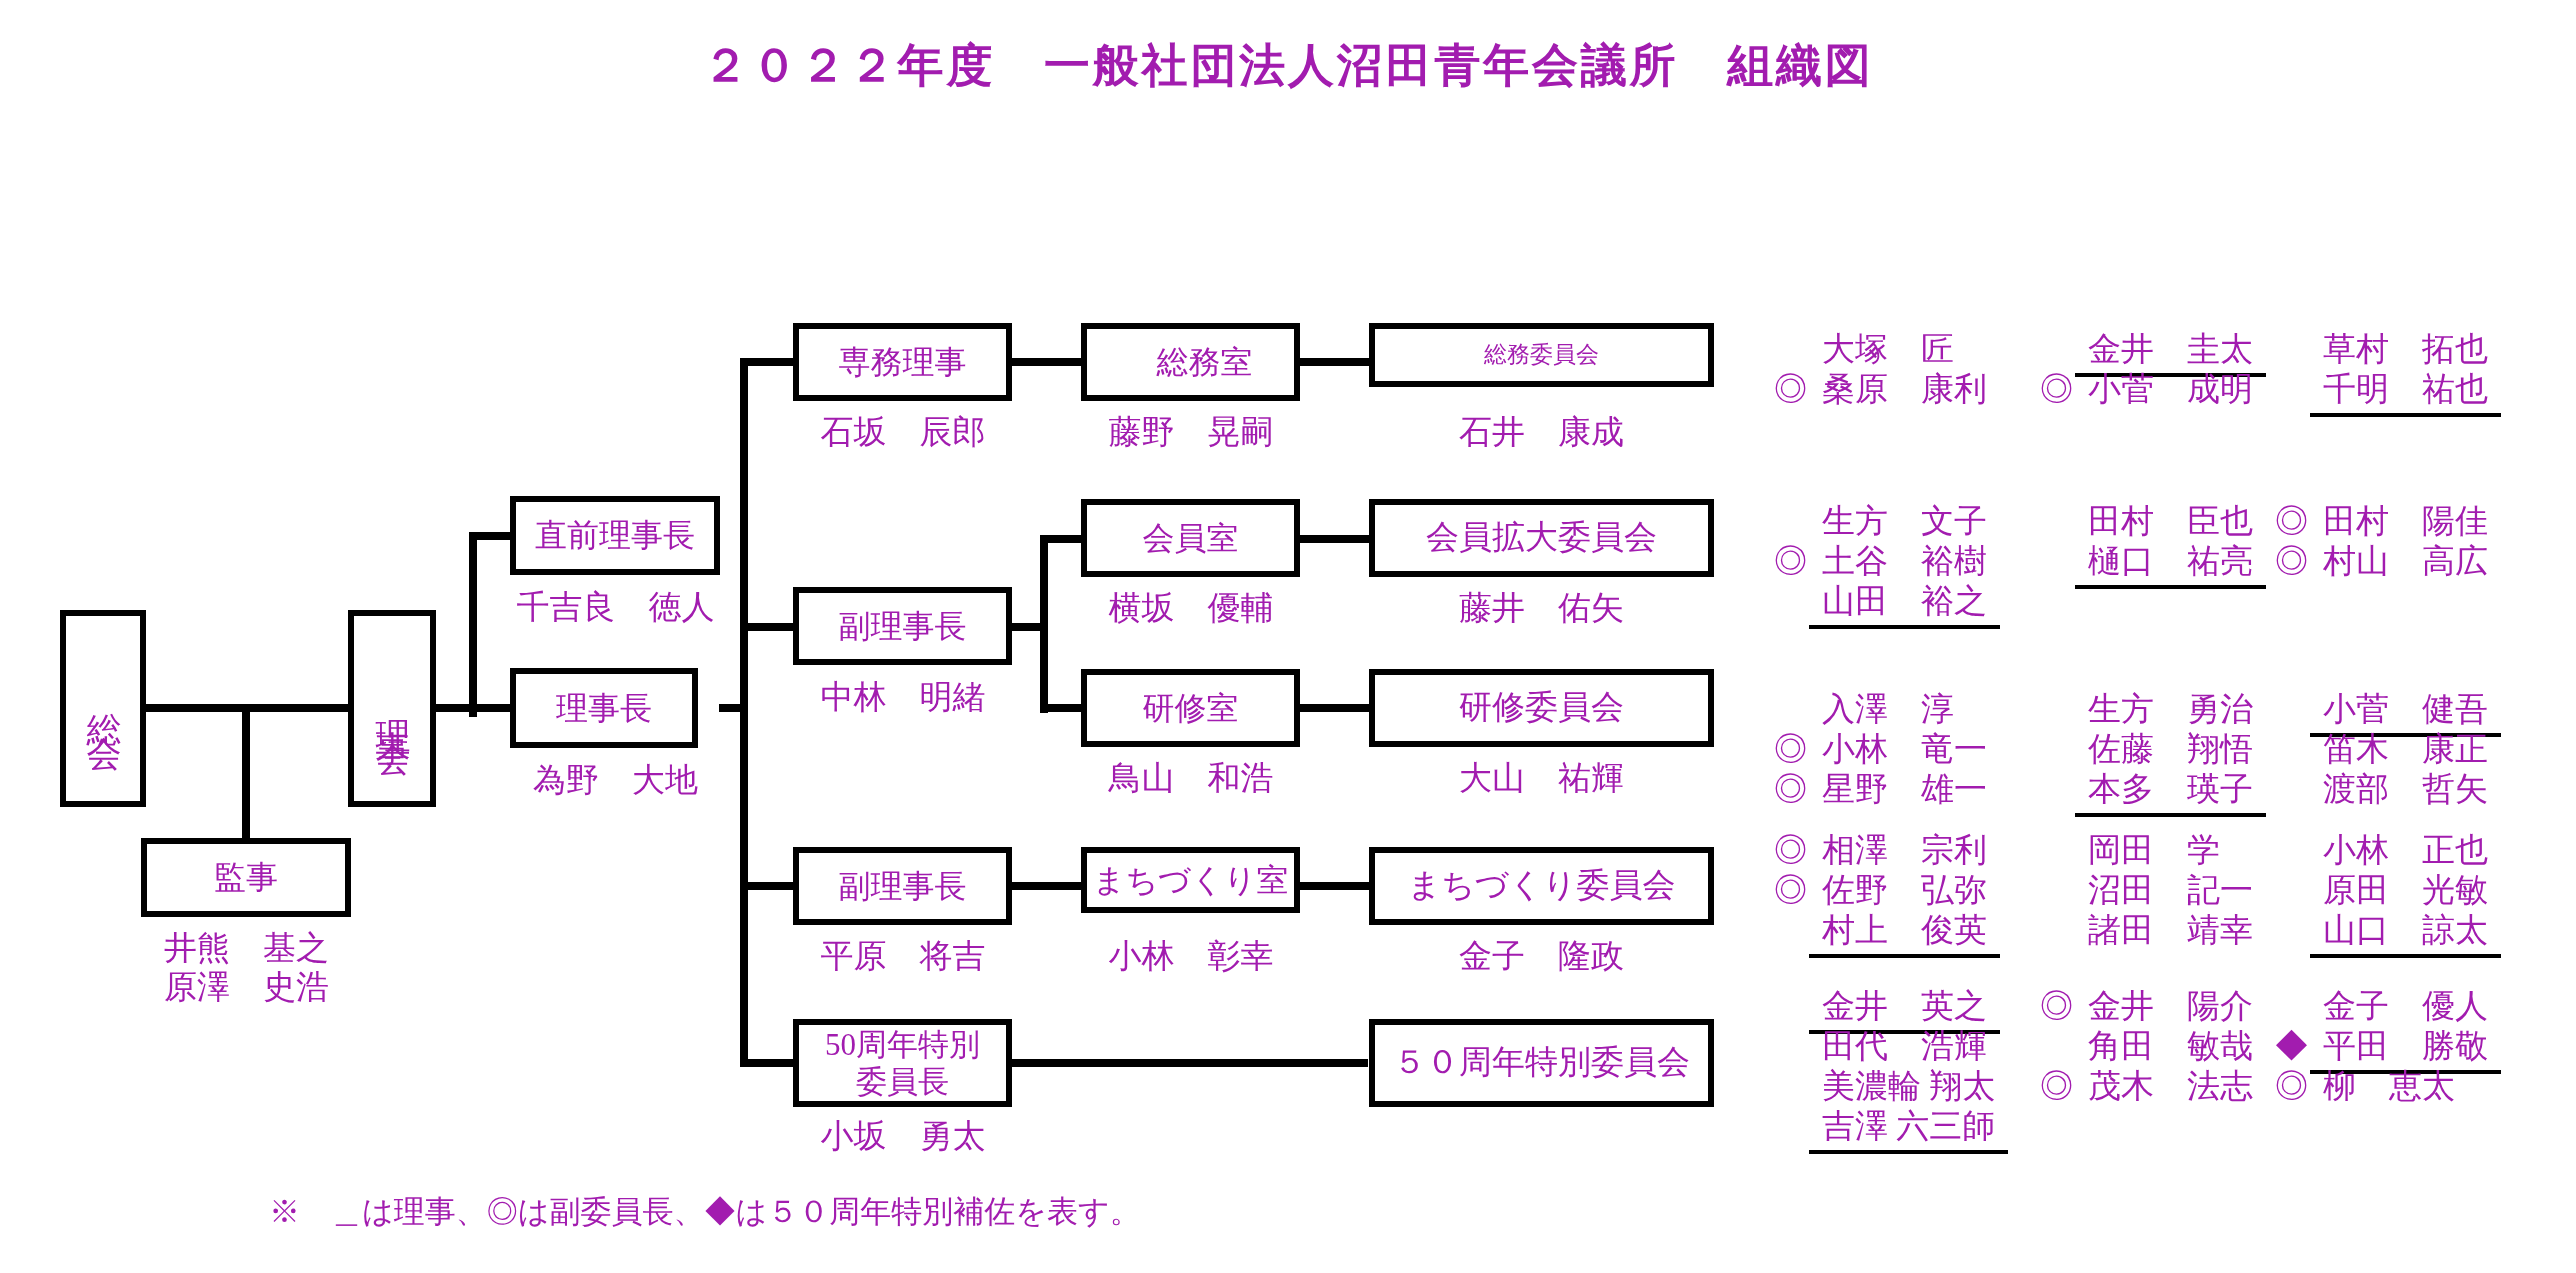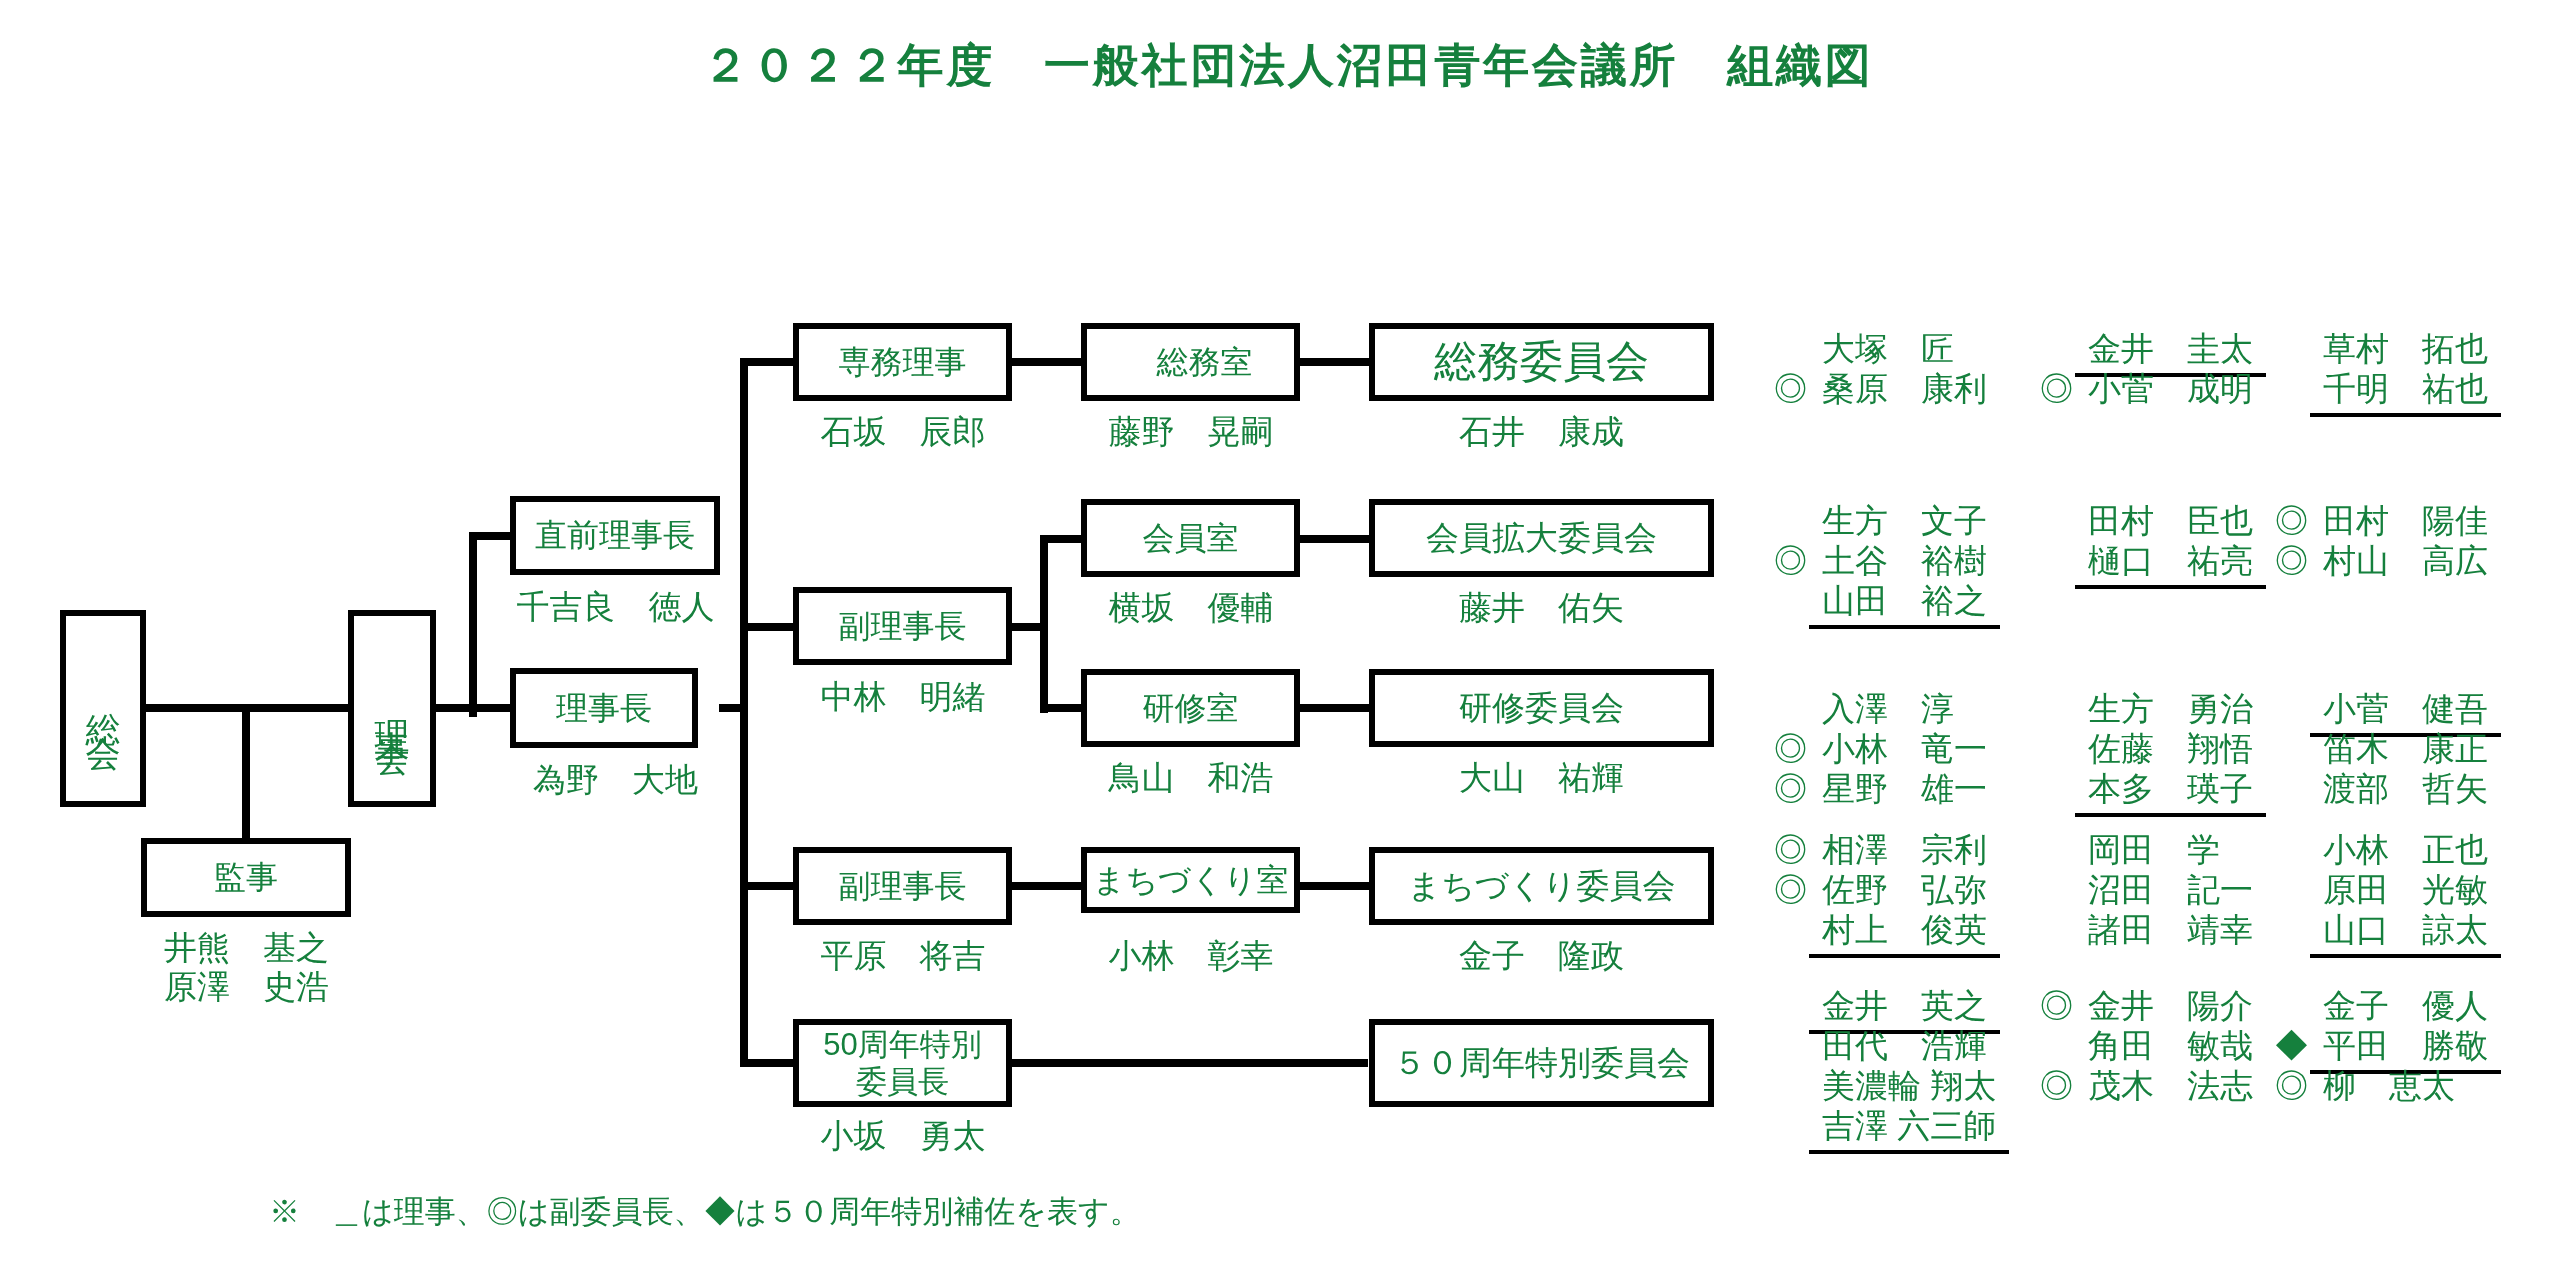--- a/index.html
+++ b/index.html
@@ -1,18 +1,18 @@
 <!DOCTYPE html>
 <html lang="ja" style="font-size:15px"><head>
 <meta charset="utf-8">
 <style>
   html,body{margin:0;padding:0;background:#ffffff;}
   #canvas{
     position:relative;width:2576px;height:1273px;background:#fff;
-    font-family:Liberation Sans, sans-serif;color:#15803d;overflow:hidden;
+    font-family:Liberation Serif, serif;color:#a21caf;overflow:hidden;
   }
   .title{
     position:absolute;top:35px;left:0;width:2576px;text-align:center;
     font-size:46px;font-weight:bold;letter-spacing:2.8px;
   }
   .obox{
     position:absolute;box-sizing:border-box;border:6.5px solid #000;background:#fff;
     display:flex;align-items:center;justify-content:center;
     font-size:32px;text-align:center;line-height:1.2;
   }
@@ -115,21 +115,21 @@
   <div class="obox" style="left:1081px;top:669px;width:219px;height:78px;">
     <span>研修室</span>
   </div>
   <div class="bname" style="left:1035px;top:756px;width:312px;">鳥山　和浩</div>
 
   <div class="obox" style="left:1081px;top:847px;width:219px;height:66px;">
     <span>まちづくり室</span>
   </div>
   <div class="bname" style="left:1035px;top:934px;width:312px;">小林　彰幸</div>
 
-  <div class="obox" style="left:1369px;top:323px;width:345px;height:78px;font-size:43px;">
+  <div class="obox" style="left:1369px;top:323px;width:345px;height:64px;font-size:23px;">
     <span>総務委員会</span>
   </div>
   <div class="bname" style="left:1369px;top:410px;width:345px;">石井　康成</div>
 
   <div class="obox" style="left:1369px;top:499px;width:345px;height:78px;font-size:33px;">
     <span>会員拡大委員会</span>
   </div>
   <div class="bname" style="left:1369px;top:586px;width:345px;">藤井　佑矢</div>
 
   <div class="obox" style="left:1369px;top:669px;width:345px;height:78px;font-size:33px;">

